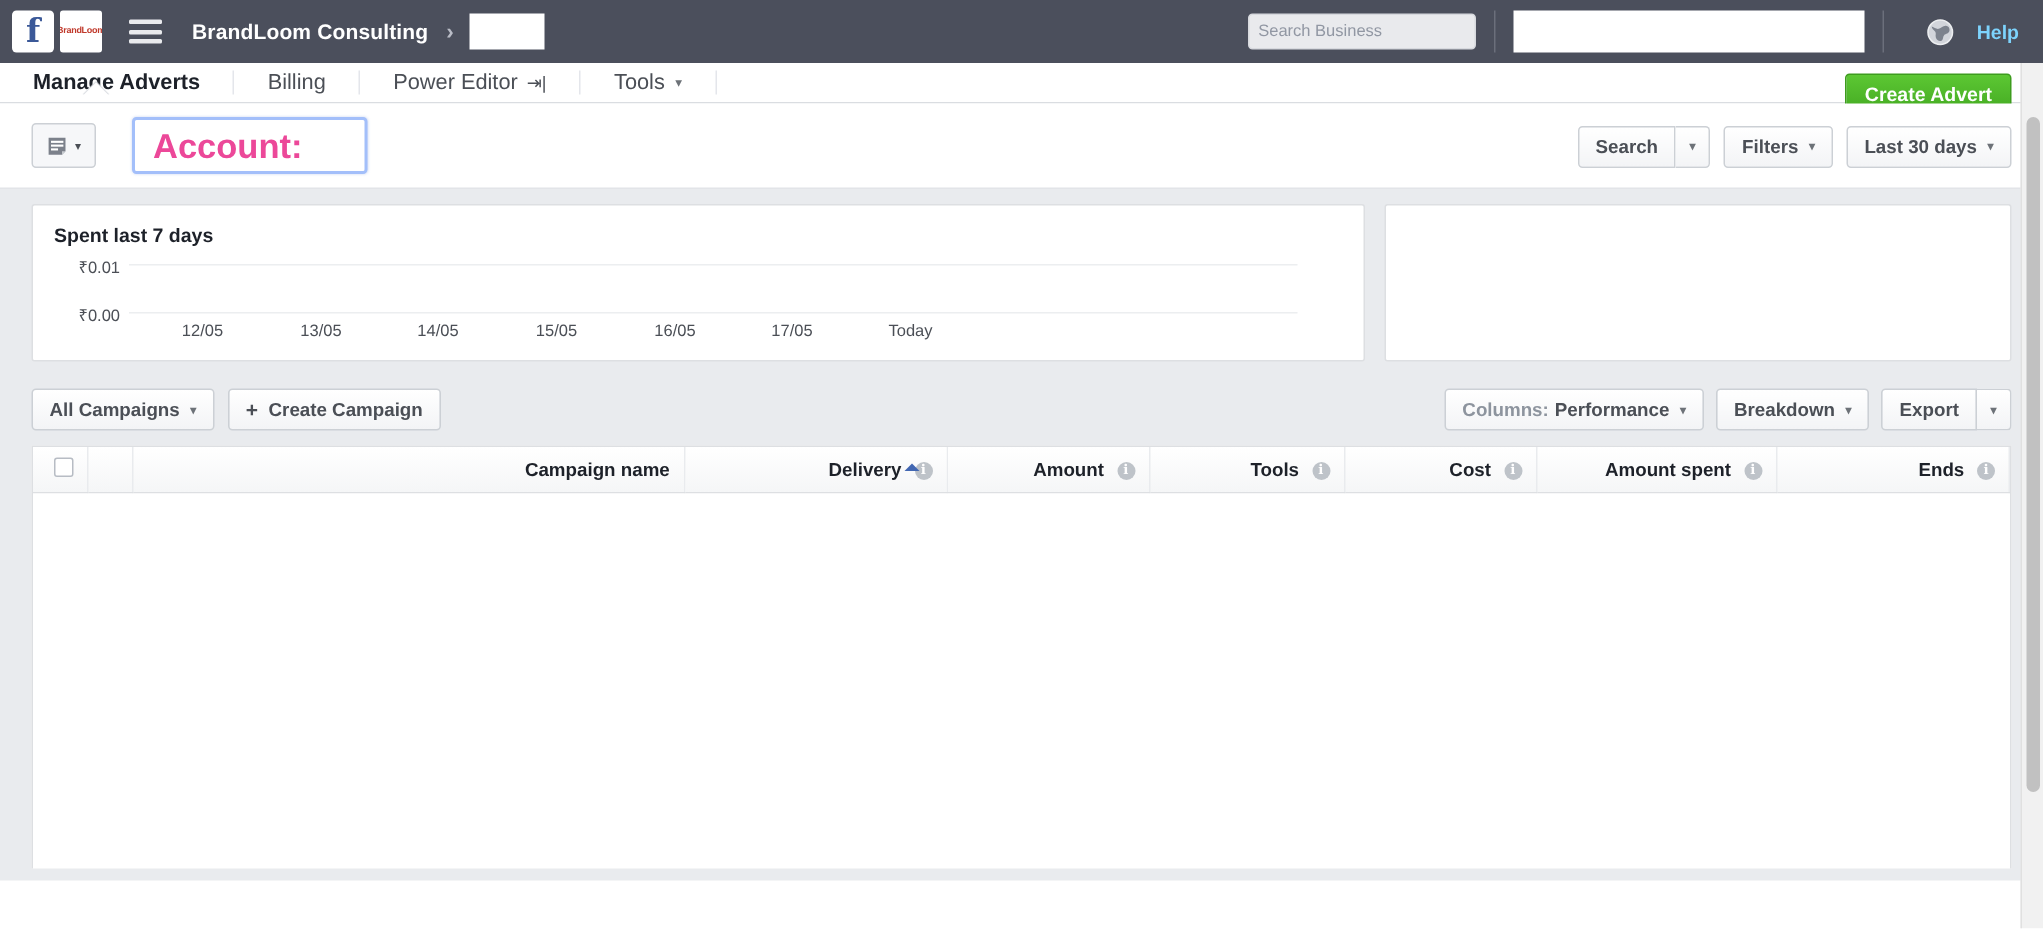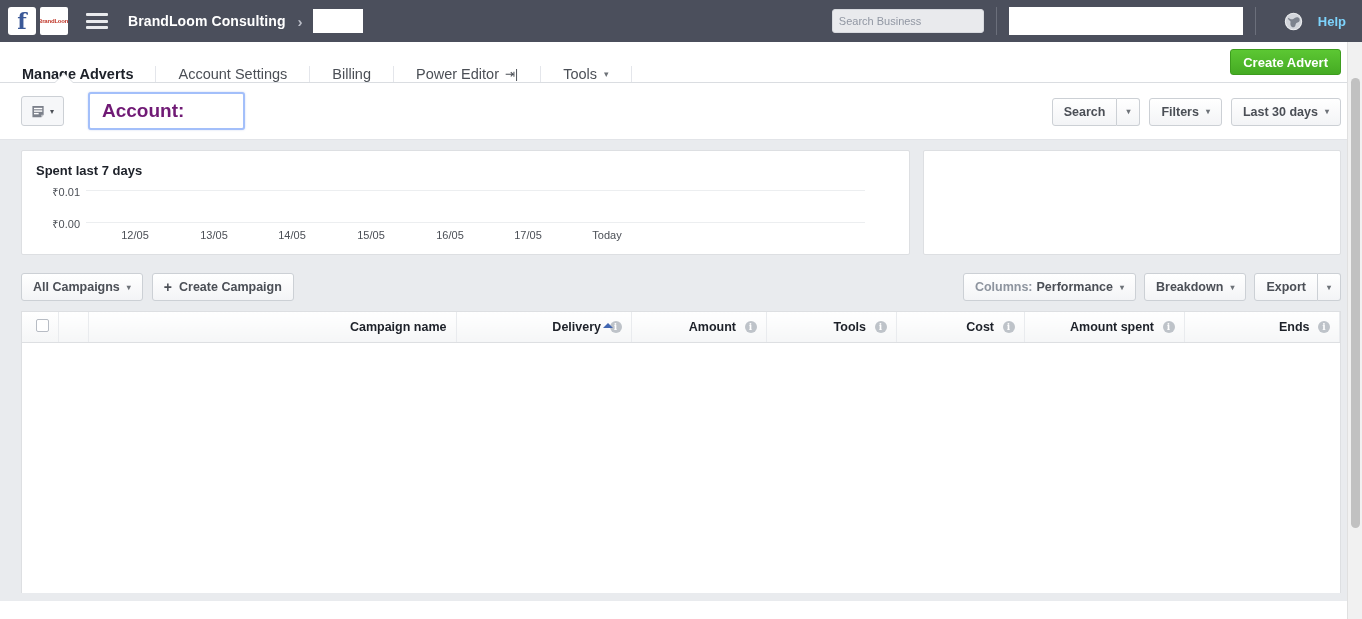--- a/index.html
+++ b/index.html
@@ -79,23 +79,23 @@
     margin-left: 16px; width: 20px; height: 20px; cursor: pointer;
     display: flex; align-items: center; justify-content: center;
   }
   .help-link {
     margin-left: 14px; margin-right: 16px;
     color: #7dd3fc; font-size: 13px; font-weight: bold; cursor: pointer;
   }
 
   
   .navbar {
-    height: 41px; width: 1362px; background: #ffffff;
+    height: 27px; width: 1362px; background: #ffffff;
     border-bottom: 1px solid #dadde1;
-    display: flex; align-items: flex-end; position: relative;
+    display: flex; align-items: center; position: relative;
   }
   .nav-items { display: flex; align-items: stretch; }
   .nav-item {
     display: flex; align-items: center; padding: 0 22px;
     font-size: 14.5px; color: #4b4f56; cursor: pointer;
     border-right: 1px solid #e4e6eb; position: relative;
     white-space: nowrap;
   }
   .nav-item.active { font-weight: bold; color: #1d2129; }
   .nav-item .caret { margin-left: 7px; font-size: 9px; color: #6d7278; }
@@ -134,21 +134,21 @@
   .doc-icon { display:block; }
   .acct-picker .caret { font-size: 8px; color: #4b4f56; }
   .acct-field {
     margin-left: 24px; width: 157px; height: 38px;
     background: #ffffff;
     border: 2px solid #a3bffa; border-radius: 3px;
     box-shadow: 0 0 2px rgba(120,150,220,.4);
     display: flex; align-items: center; padding: 0 12px;
   }
   .acct-field .label {
-    font-size: 19px; font-weight: bold; color: #701a75;
+    font-size: 23px; font-weight: bold; color: #ec4899;
   }
   .acct-right {
     position: absolute; right: 21px; top: 0; height: 57px;
     display: flex; align-items: center; gap: 9px;
   }
   .btn {
     height: 28px; padding: 12px 11px;
     background: linear-gradient(to bottom,#ffffff,#f3f4f6);
     border: 1px solid #ccd0d5; border-radius: 3px;
     font-size: 12.5px; color: #4b4f56; font-weight: bold;
@@ -307,23 +307,20 @@
       </div>
       <div class="help-link">Help</div>
     </div>
   </div>
 
   <div class="navbar">
     <div class="nav-items">
       <div class="nav-item active">
         <span>Manage Adverts</span>
         <div class="nav-arrow"></div>
-      </div>
-      <div class="nav-item">
-        <span>Account Settings</span>
       </div>
       <div class="nav-item">
         <span>Billing</span>
       </div>
       <div class="nav-item">
         <span>Power Editor</span>
         <span class="ext">⇥|</span>
       </div>
       <div class="nav-item">
         <span>Tools</span>

